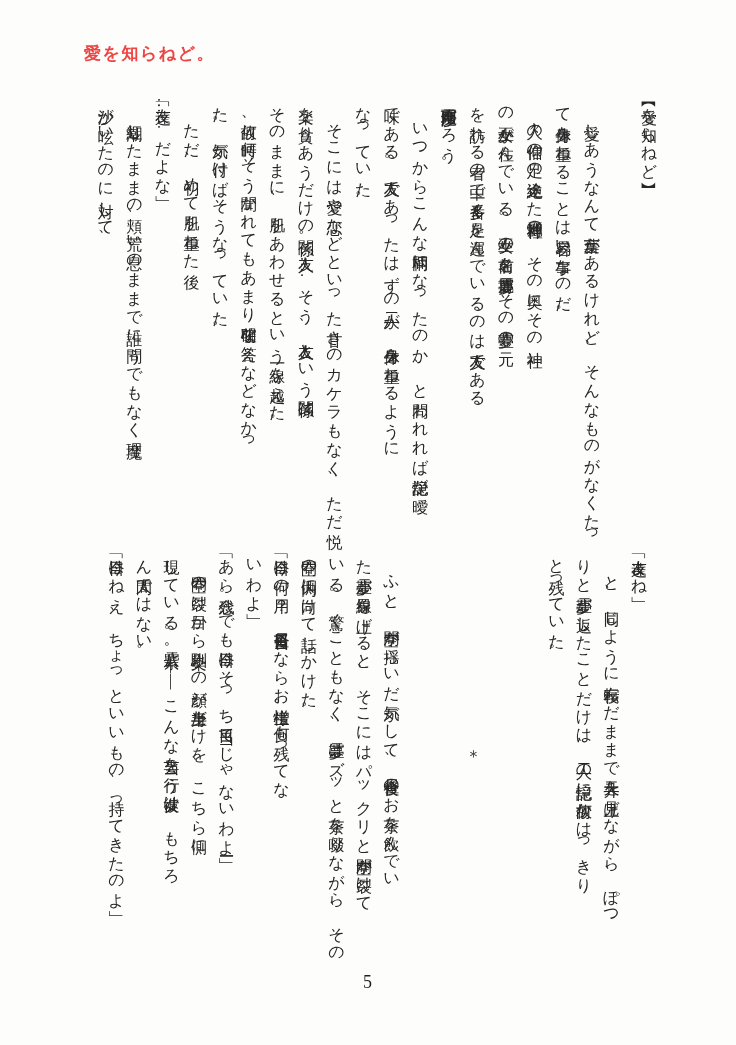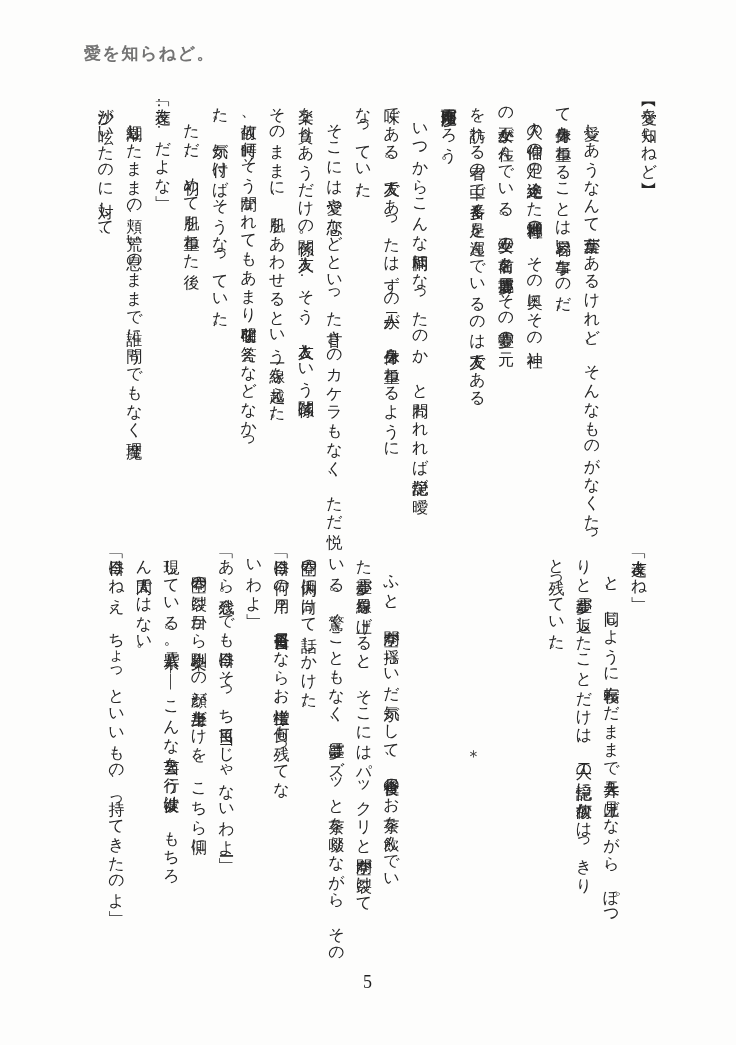--- a/index.html
+++ b/index.html
@@ -17,21 +17,21 @@
     color: #262626;
   }
   .doc-header {
     position: absolute;
     left: 84px;
     top: 42px;
     font-family: "Liberation Sans", "DejaVu Sans", sans-serif;
     font-weight: bold;
     font-size: 17px;
     letter-spacing: 1.5px;
-    color: #737373;
+    color: #ef4444;
   }
   .band {
     position: absolute;
     display: flex;
     flex-direction: row-reverse;
     justify-content: flex-start;
   }
   .band-top {
     top: 96px;
     right: 79px;

